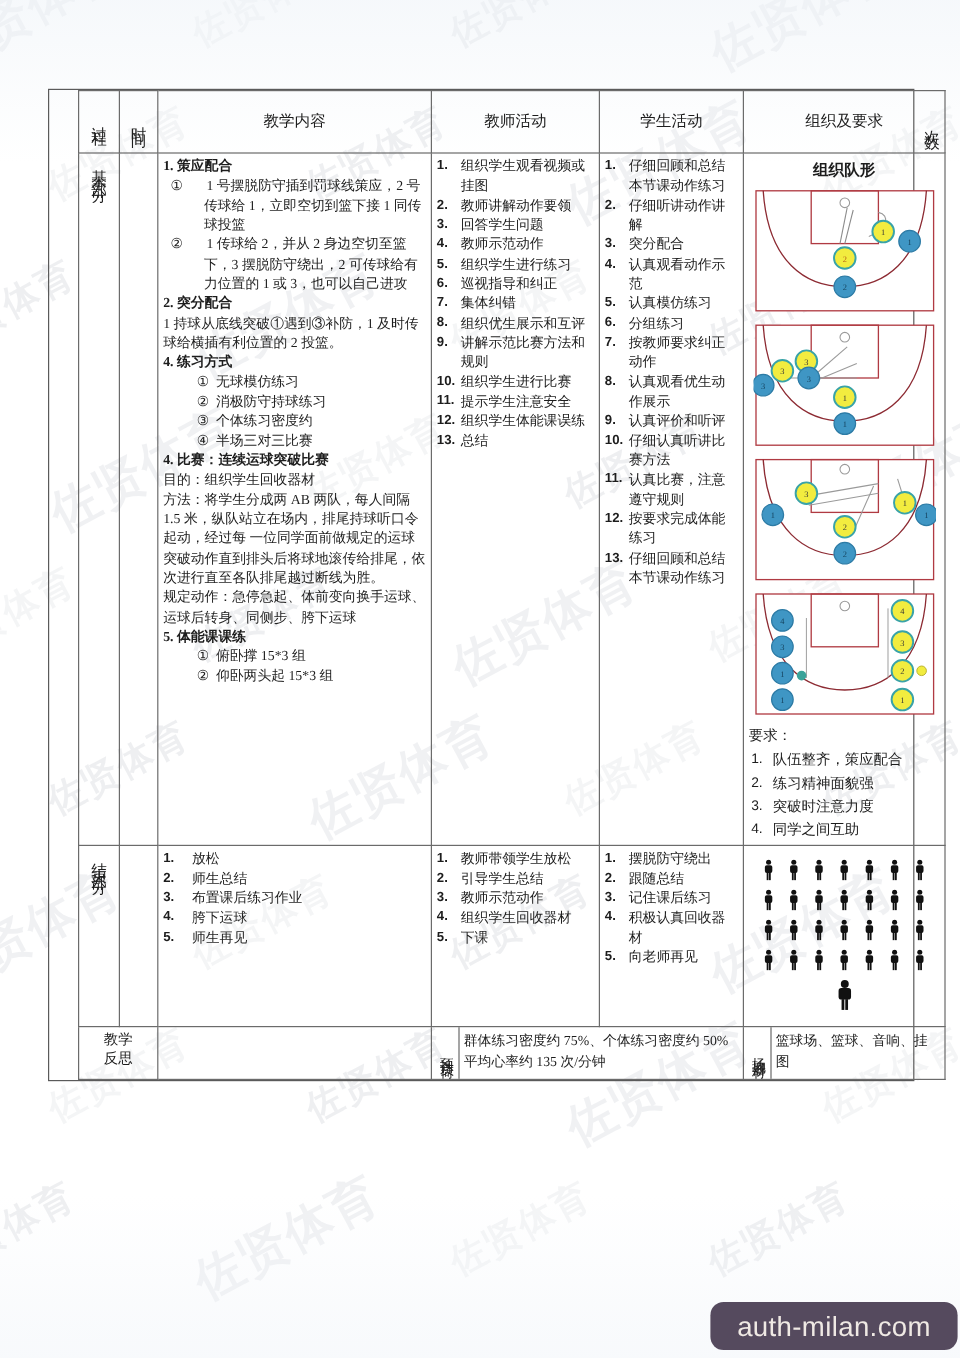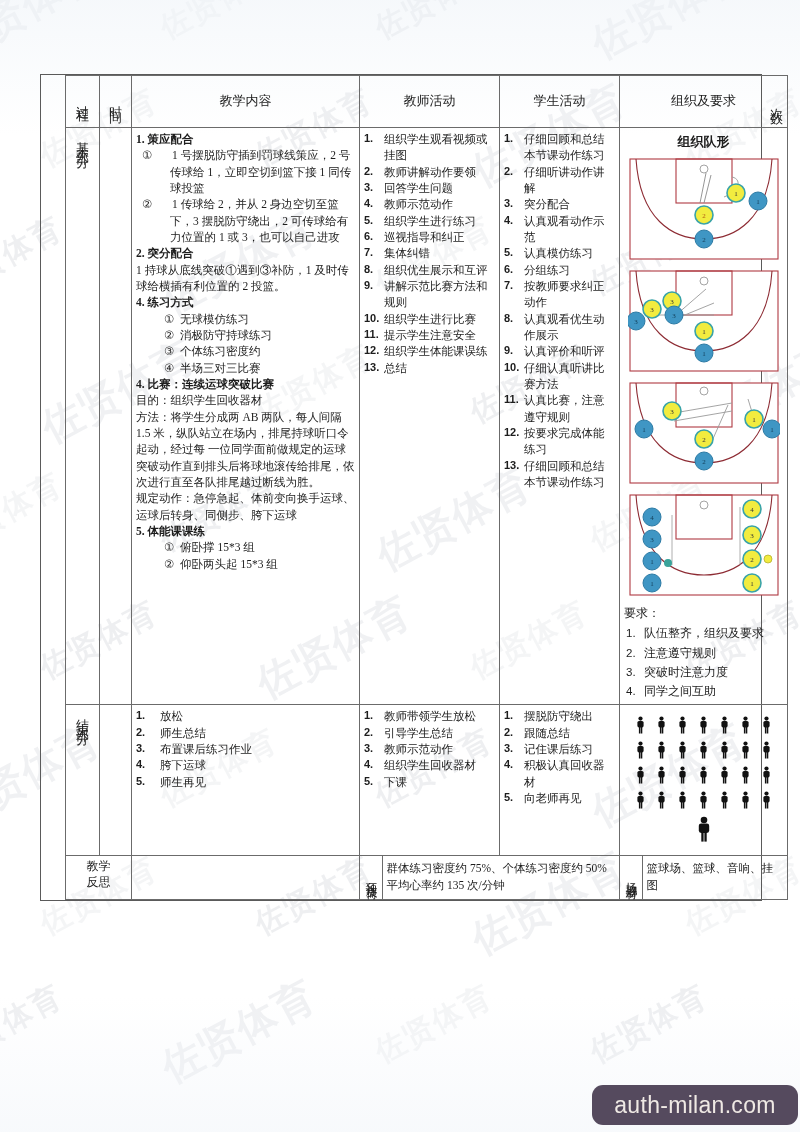--- a/index.html
+++ b/index.html
@@ -420,22 +420,22 @@
                 <circle cx="124" cy="66" r="9" fill="#f2ec3f" stroke="#39a3a8" stroke-width="1.6"></circle>
                 <text x="124" y="69" font-size="7" text-anchor="middle" fill="#333">2</text>
                 <circle cx="140" cy="66" r="4" fill="#f2ec3f" stroke="#b8b02d" stroke-width="0.8"></circle>
                 <circle cx="124" cy="90" r="9" fill="#f2ec3f" stroke="#39a3a8" stroke-width="1.6"></circle>
                 <text x="124" y="93" font-size="7" text-anchor="middle" fill="#333">1</text>
               </svg>
             </div>
 
             <div class="req-title">要求：</div>
             <ol class="req">
-              <li><span class="n">1.</span><span>队伍整齐，组织及要求</span></li>
-              <li><span class="n">2.</span><span>注意遵守规则</span></li>
+              <li><span class="n">1.</span><span>队伍整齐，策应配合</span></li>
+              <li><span class="n">2.</span><span>练习精神面貌强</span></li>
               <li><span class="n">3.</span><span>突破时注意力度</span></li>
               <li><span class="n">4.</span><span>同学之间互助</span></li>
             </ol>
           </td>
         </tr>
 
         <tr>
           <td class="cell-vert">
             <span class="vert">结束部分</span>
           </td>

